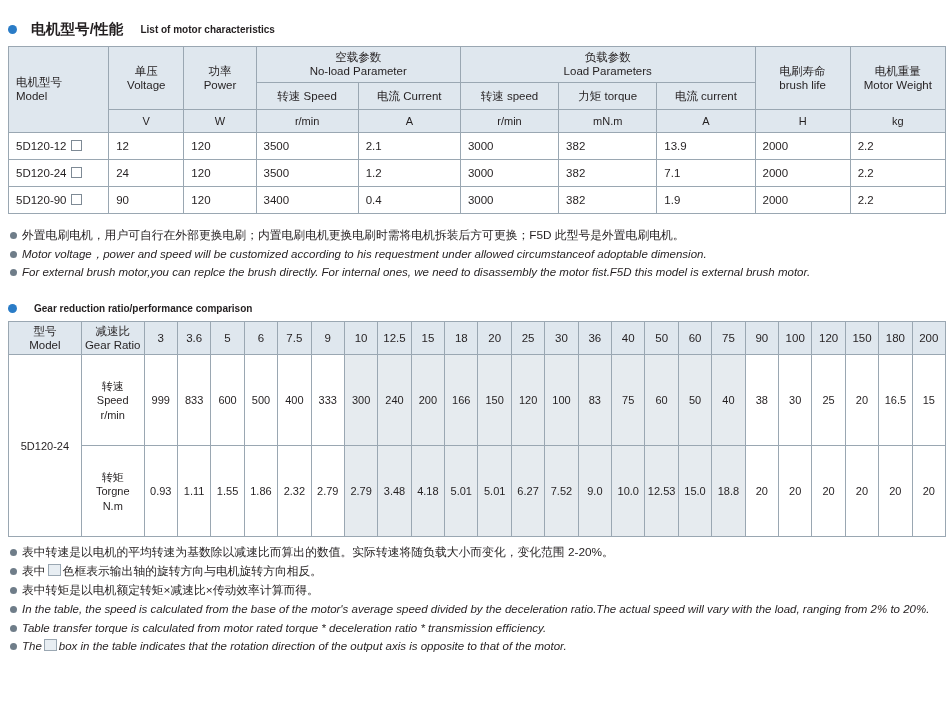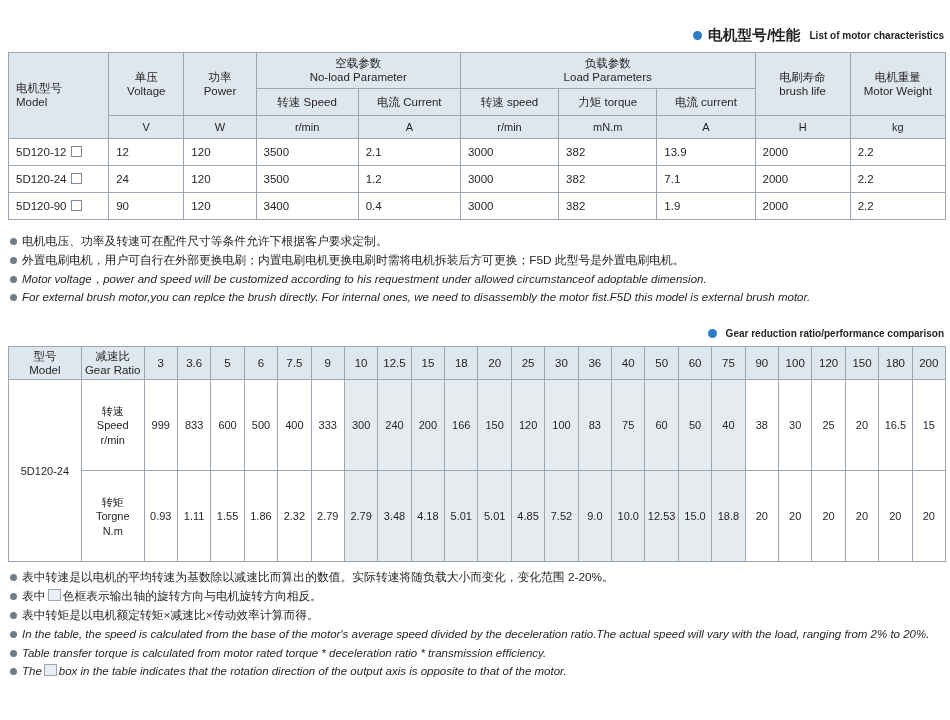--- a/index.html
+++ b/index.html
@@ -20,23 +20,22 @@
     width: 950px;
     height: 720px;
     box-sizing: border-box;
     padding: 8px 6px 0 6px;
   }
 
   
   .sec-head {
     display: flex;
     align-items: center;
-    gap: 6px;
-    margin: 18px 0 7px 2px;
-    justify-content: flex-end;
+    gap: 14px;
+    margin: 12px 0 7px 2px;
   }
   .bullet-dot {
     width: 9px;
     height: 9px;
     border-radius: 50%;
     background: #2a7cc7;
     flex: 0 0 auto;
     display: inline-block;
   }
   .sec-title-cn {
@@ -255,24 +254,20 @@
         <td class="lcell">3000</td>
         <td class="lcell">382</td>
         <td class="lcell">1.9</td>
         <td class="lcell">2000</td>
         <td class="lcell">2.2</td>
       </tr>
     </tbody>
   </table>
 
   <div class="notes">
-    <div class="note">
-      <span class="bullet-dot"></span>
-      <span class="note-txt">电机电压、功率及转速可在配件尺寸等条件允许下根据客户要求定制。</span>
-    </div>
     <div class="note">
       <span class="bullet-dot"></span>
       <span class="note-txt">外置电刷电机，用户可自行在外部更换电刷；内置电刷电机更换电刷时需将电机拆装后方可更换；F5D 此型号是外置电刷电机。</span>
     </div>
     <div class="note">
       <span class="bullet-dot"></span>
       <span class="note-txt en">Motor voltage，power and speed will be customized according to his requestment under allowed circumstanceof adoptable dimension.</span>
     </div>
     <div class="note">
       <span class="bullet-dot"></span>
@@ -391,21 +386,21 @@
           <td>1.11</td>
           <td>1.55</td>
           <td>1.86</td>
           <td>2.32</td>
           <td>2.79</td>
           <td class="shade">2.79</td>
           <td class="shade">3.48</td>
           <td class="shade">4.18</td>
           <td class="shade">5.01</td>
           <td class="shade">5.01</td>
-          <td class="shade">4.85</td>
+          <td class="shade">6.27</td>
           <td class="shade">7.52</td>
           <td class="shade">9.0</td>
           <td class="shade">10.0</td>
           <td class="shade">12.53</td>
           <td class="shade">15.0</td>
           <td class="shade">18.8</td>
           <td>20</td>
           <td>20</td>
           <td>20</td>
           <td>20</td>

